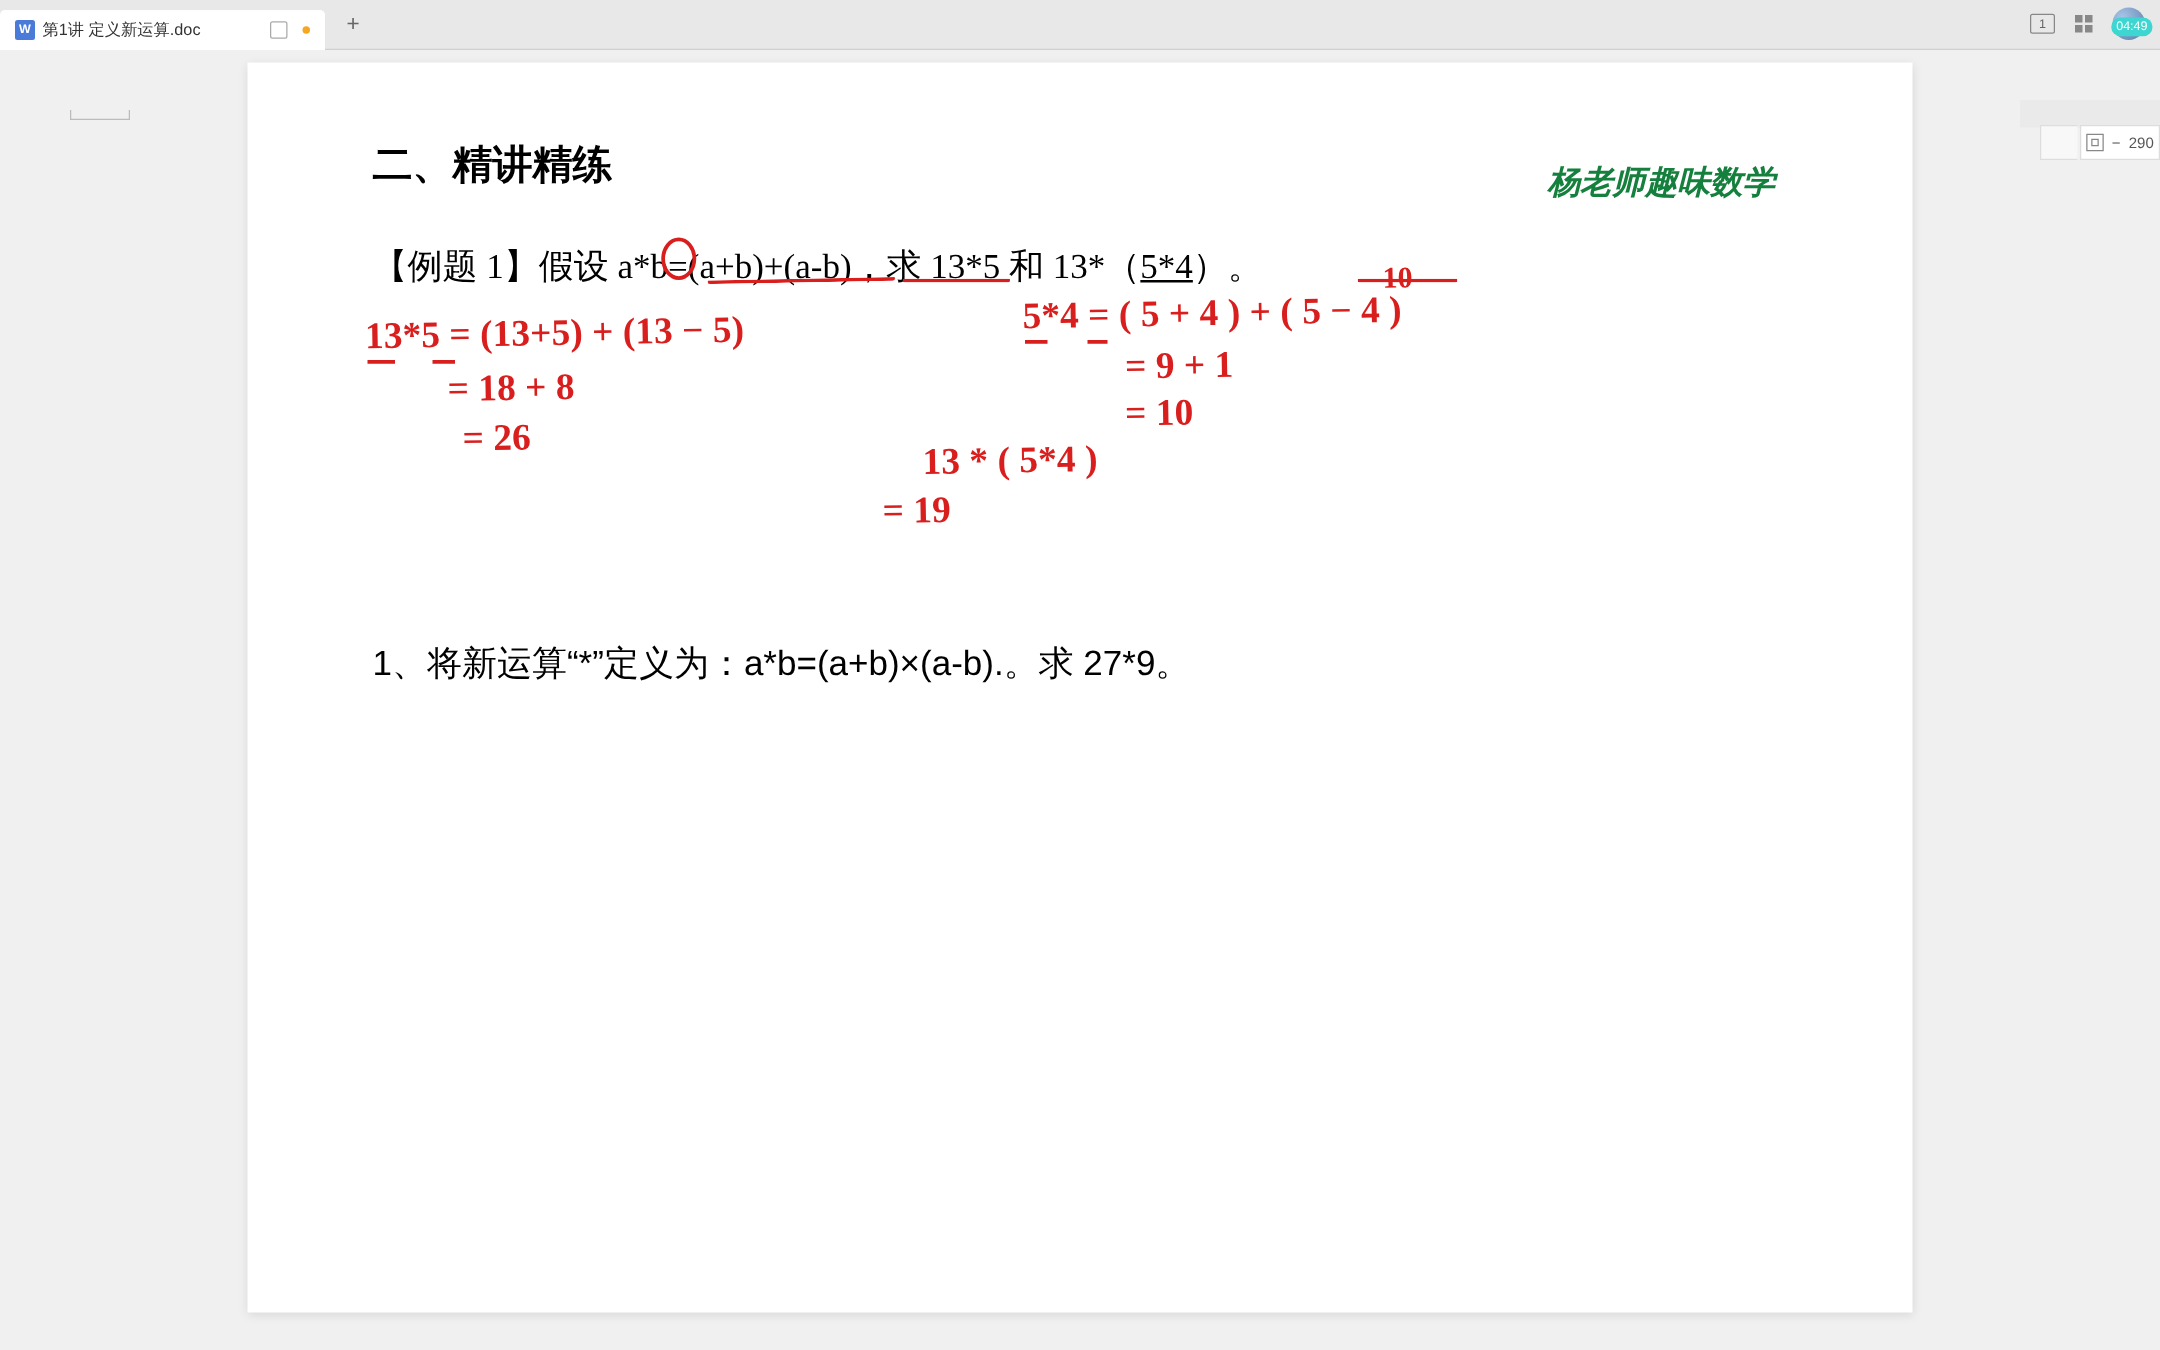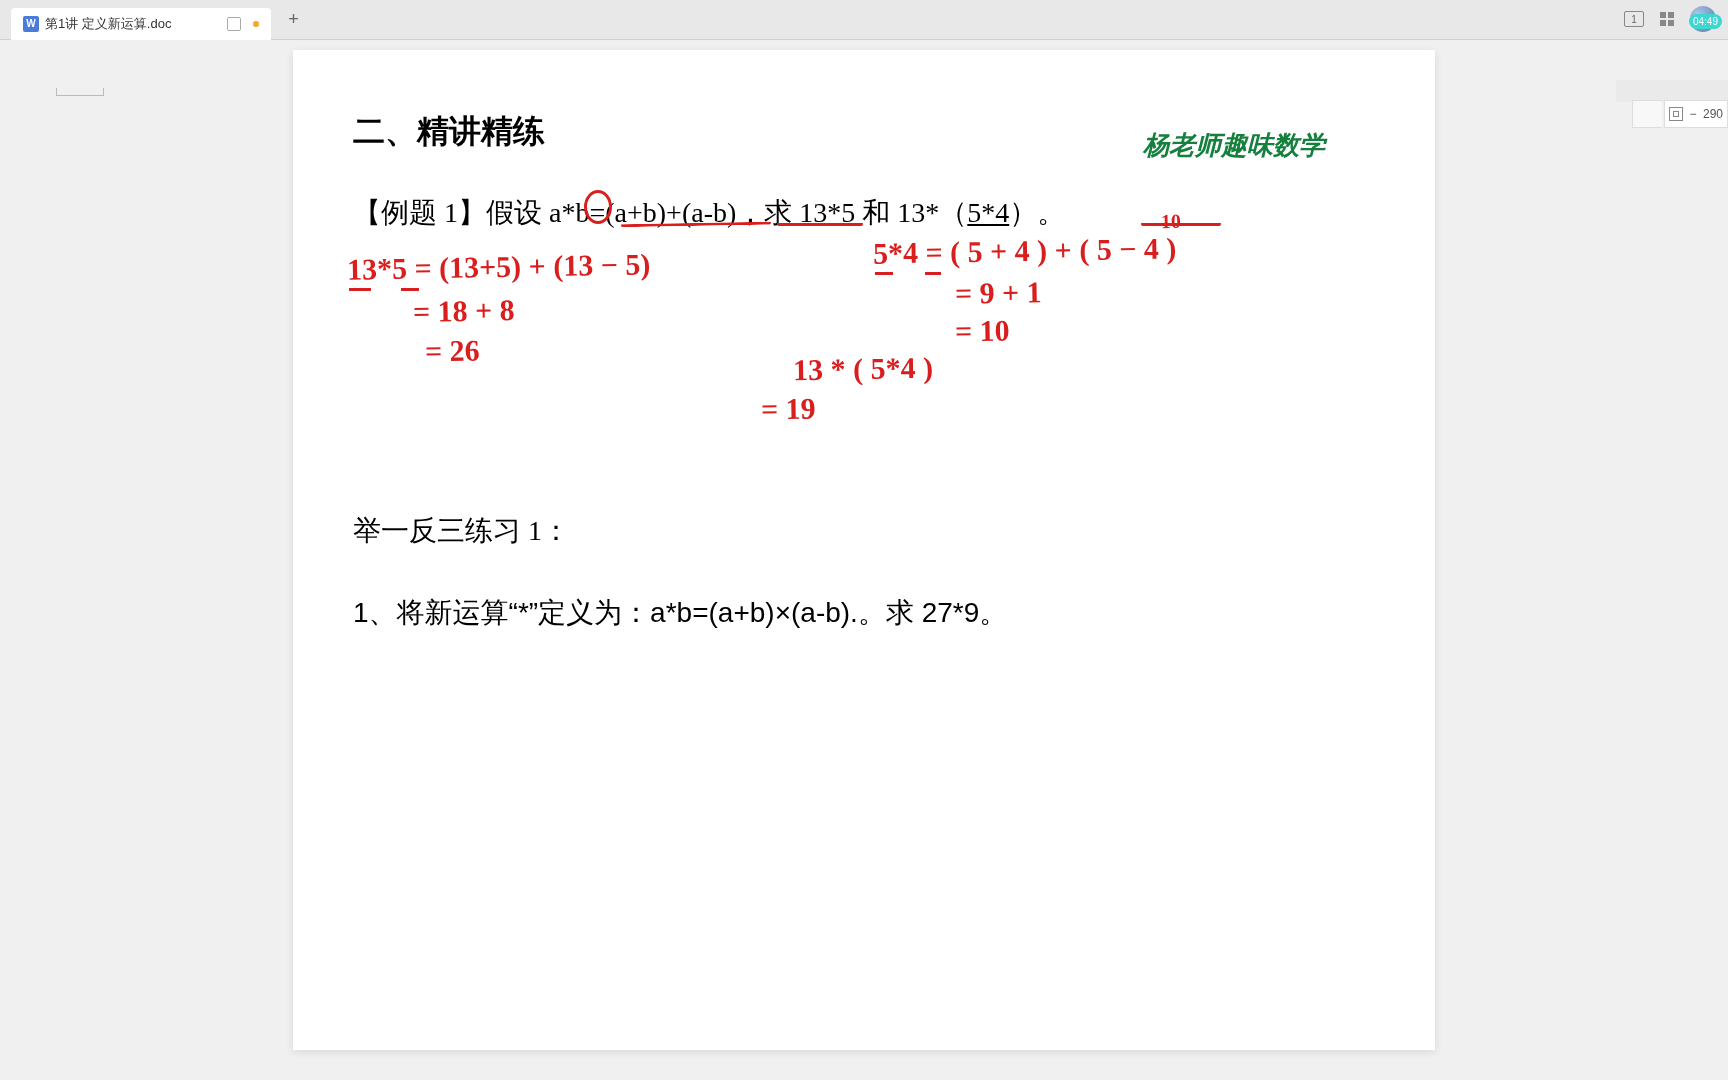--- a/index.html
+++ b/index.html
@@ -10,21 +10,21 @@
     height: 1080px;
     overflow: hidden;
     position: relative;
   }
   
   .tab-bar {
     height: 40px;
     background: #e8e8e8;
     display: flex;
     align-items: center;
-    padding-left: 11px;
+    padding-left: 0;
     border-bottom: 1px solid #d0d0d0;
     position: relative;
   }
   .tab {
     height: 32px;
     background: #fff;
     display: flex;
     align-items: center;
     padding: 0 12px;
     border-radius: 4px 4px 0 0;
@@ -72,25 +72,25 @@
   .doc-viewport {
     position: absolute;
     top: 40px; left: 0; right: 0; bottom: 0;
     background: #f0f0f0;
     overflow: hidden;
   }
   .page {
     position: absolute;
     left: 50%; transform: translateX(-50%);
     top: 10px;
-    width: 1142px;
+    width: 1332px;
     min-height: 1000px;
     background: #fff;
     box-shadow: 0 2px 8px rgba(0,0,0,0.1);
-    padding: 60px 60px;
+    padding: 60px 100px;
   }
   .ruler-mark{
     position:absolute; top:48px; left:56px;
     width:48px;height:8px;border-left:1px solid #bbb;border-right:1px solid #bbb;border-bottom:1px solid #bbb;
   }
   .section-title {
     font-family: "SimSun", serif;
     font-size: 32px;
     font-weight: bold;
     color: #000;
@@ -226,29 +226,28 @@
 
       
       <div class="hand" style="left:-6px; top:56px;">13*5 = (13+5) + (13 − 5)</div>
       <span class="ru-small" style="left:-4px;top:94px;width:22px;"></span>
       <span class="ru-small" style="left:48px;top:94px;width:18px;"></span>
       <div class="hand" style="left:60px; top:100px;">= 18 + 8</div>
       <div class="hand" style="left:72px; top:140px;">= 26</div>
 
       
       <div class="hand" style="left:520px; top:40px;">5*4 = ( 5 + 4 ) + ( 5 − 4 )</div>
-      <div class="hand" style="left:808px; top:16px;font-size:20px;">10</div>
+      <div class="hand" style="left:808px; top:16px;font-size:24px;">10</div>
       <span class="ru-small" style="left:522px;top:78px;width:18px;"></span>
       <span class="ru-small" style="left:572px;top:78px;width:16px;"></span>
       <div class="hand" style="left:602px; top:82px;">= 9 + 1</div>
       <div class="hand" style="left:602px; top:120px;">= 10</div>
 
       
       <div class="hand" style="left:440px; top:158px;">13 * ( 5*4 )</div>
       <div class="hand" style="left:408px; top:198px;">= 19</div>
     </div>
 
-    <div class="practice-title">举一反三练习 1：</div>
 
     <div class="practice-q">1、将新运算“*”定义为：a*b=(a+b)×(a-b).。求 27*9。</div>
 
   </div>
 </div>
 
 </body></html>

